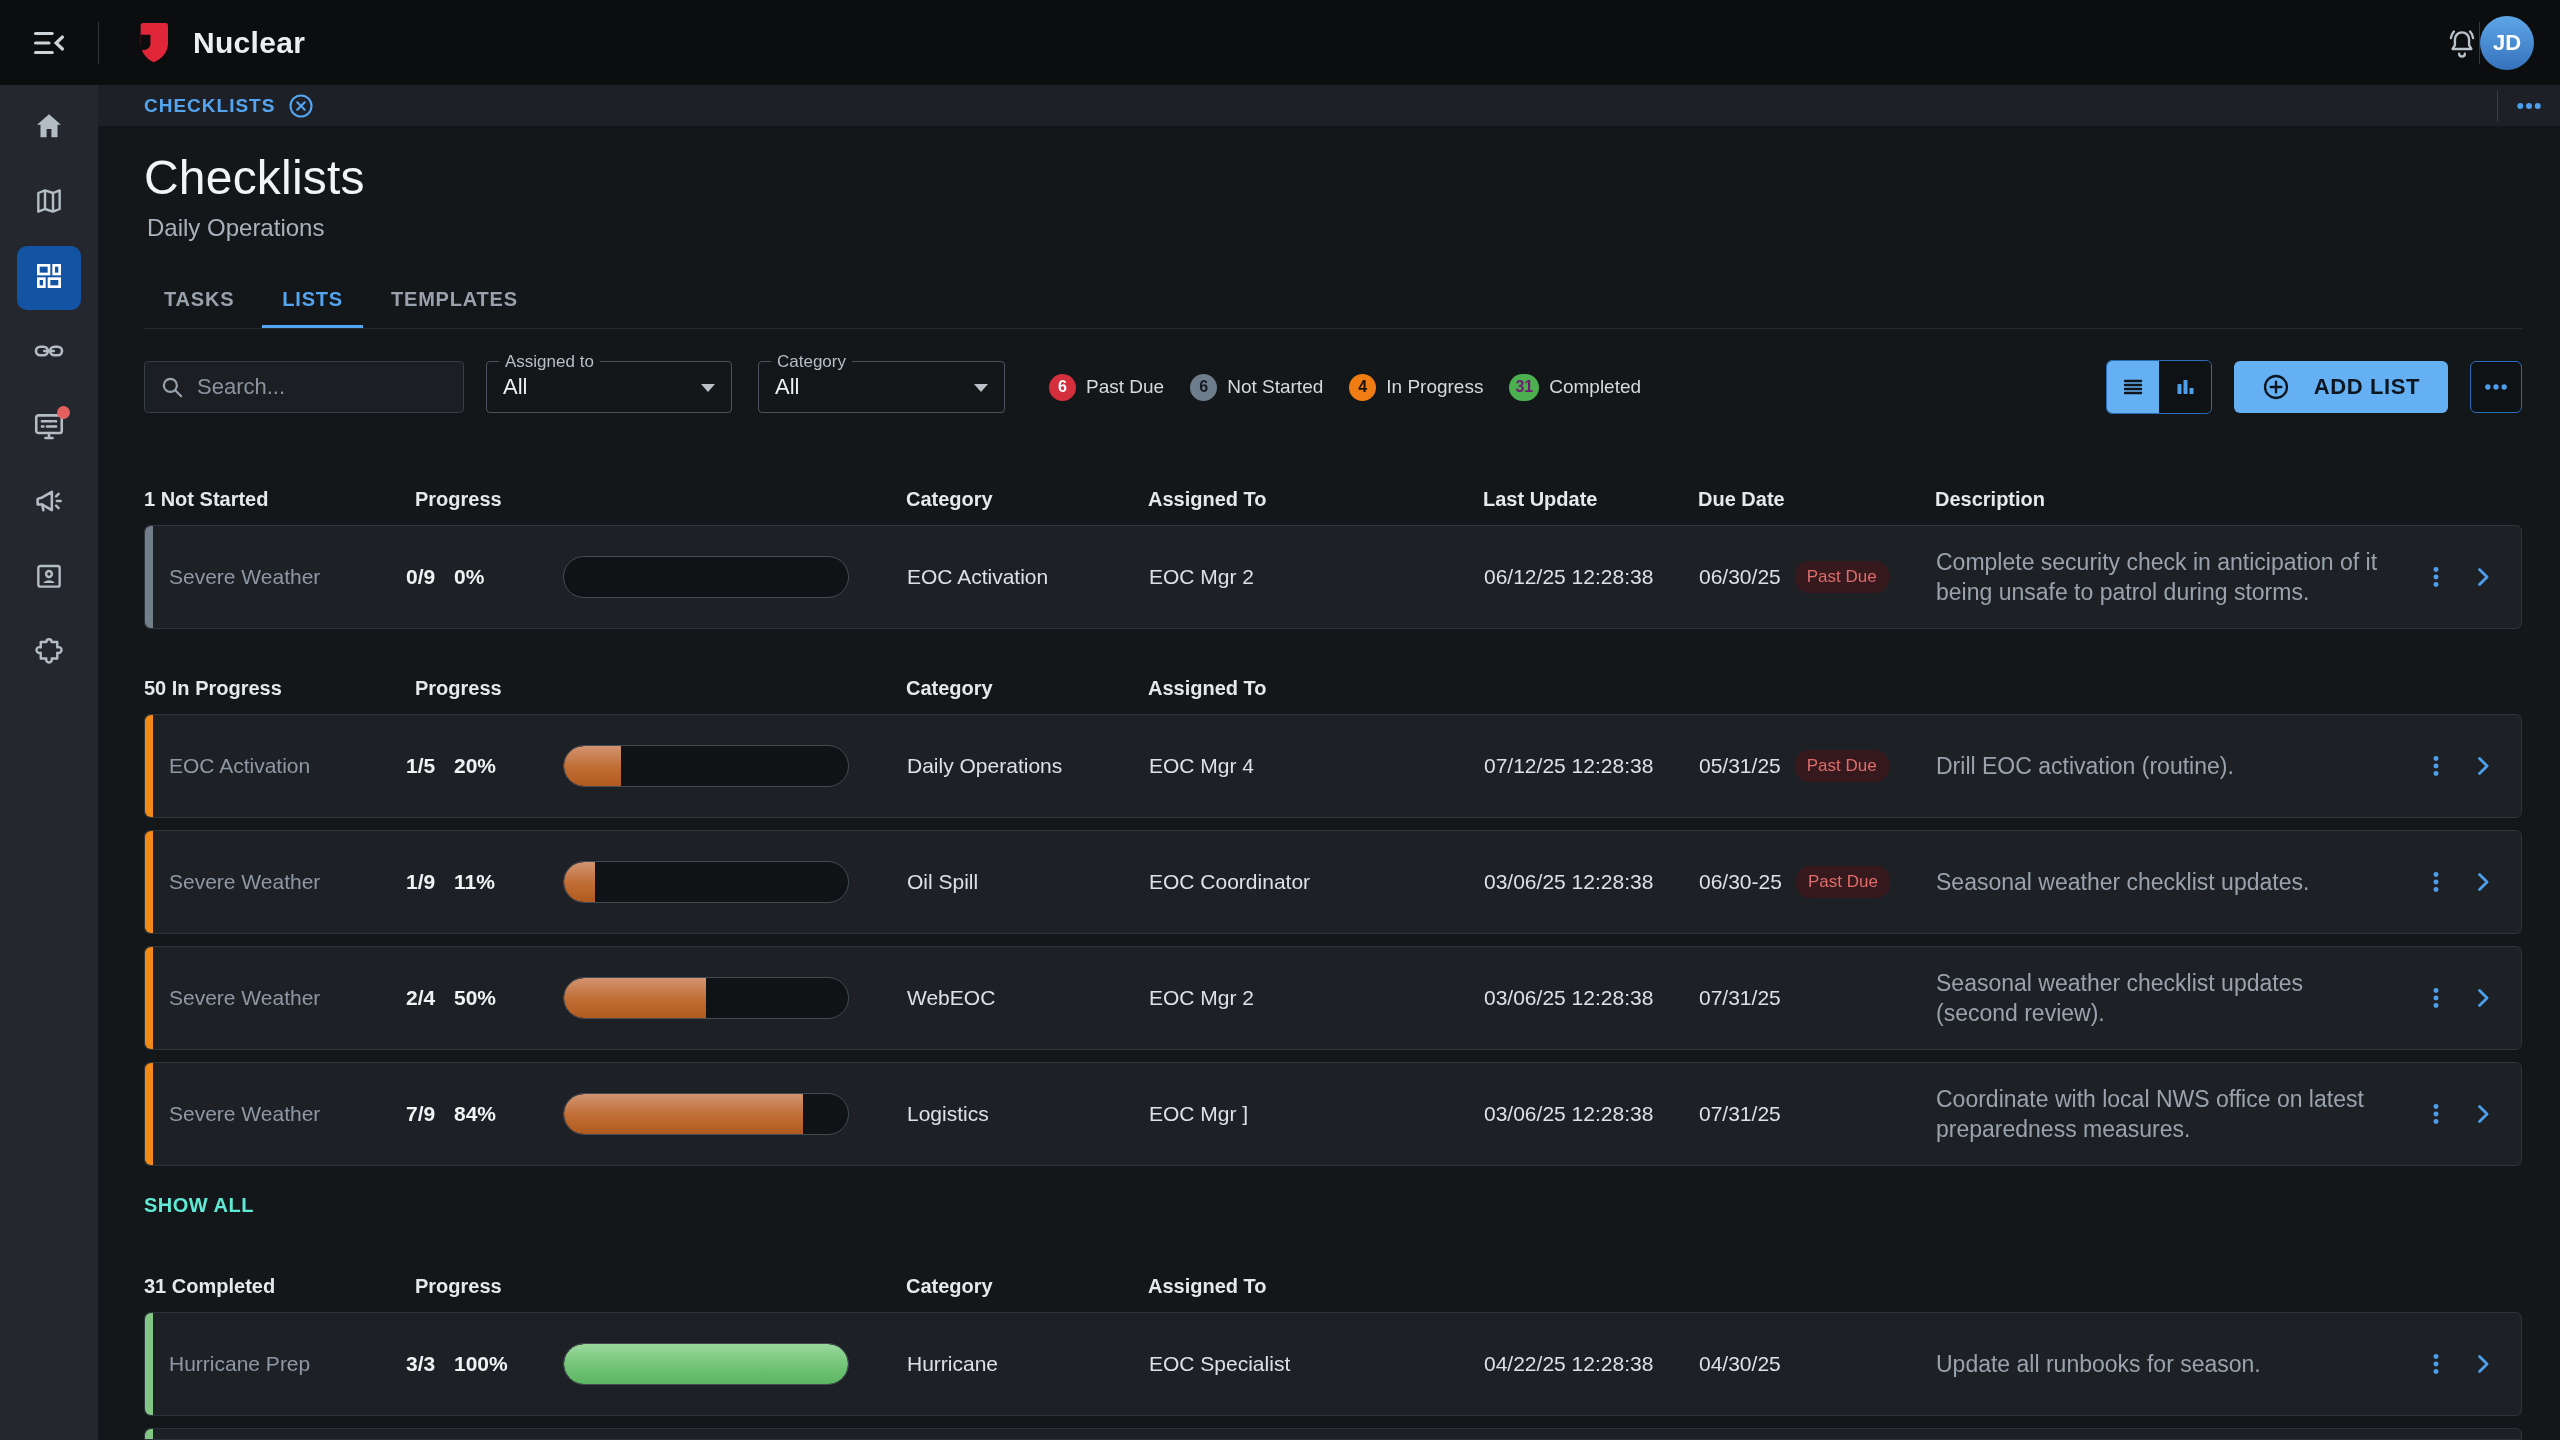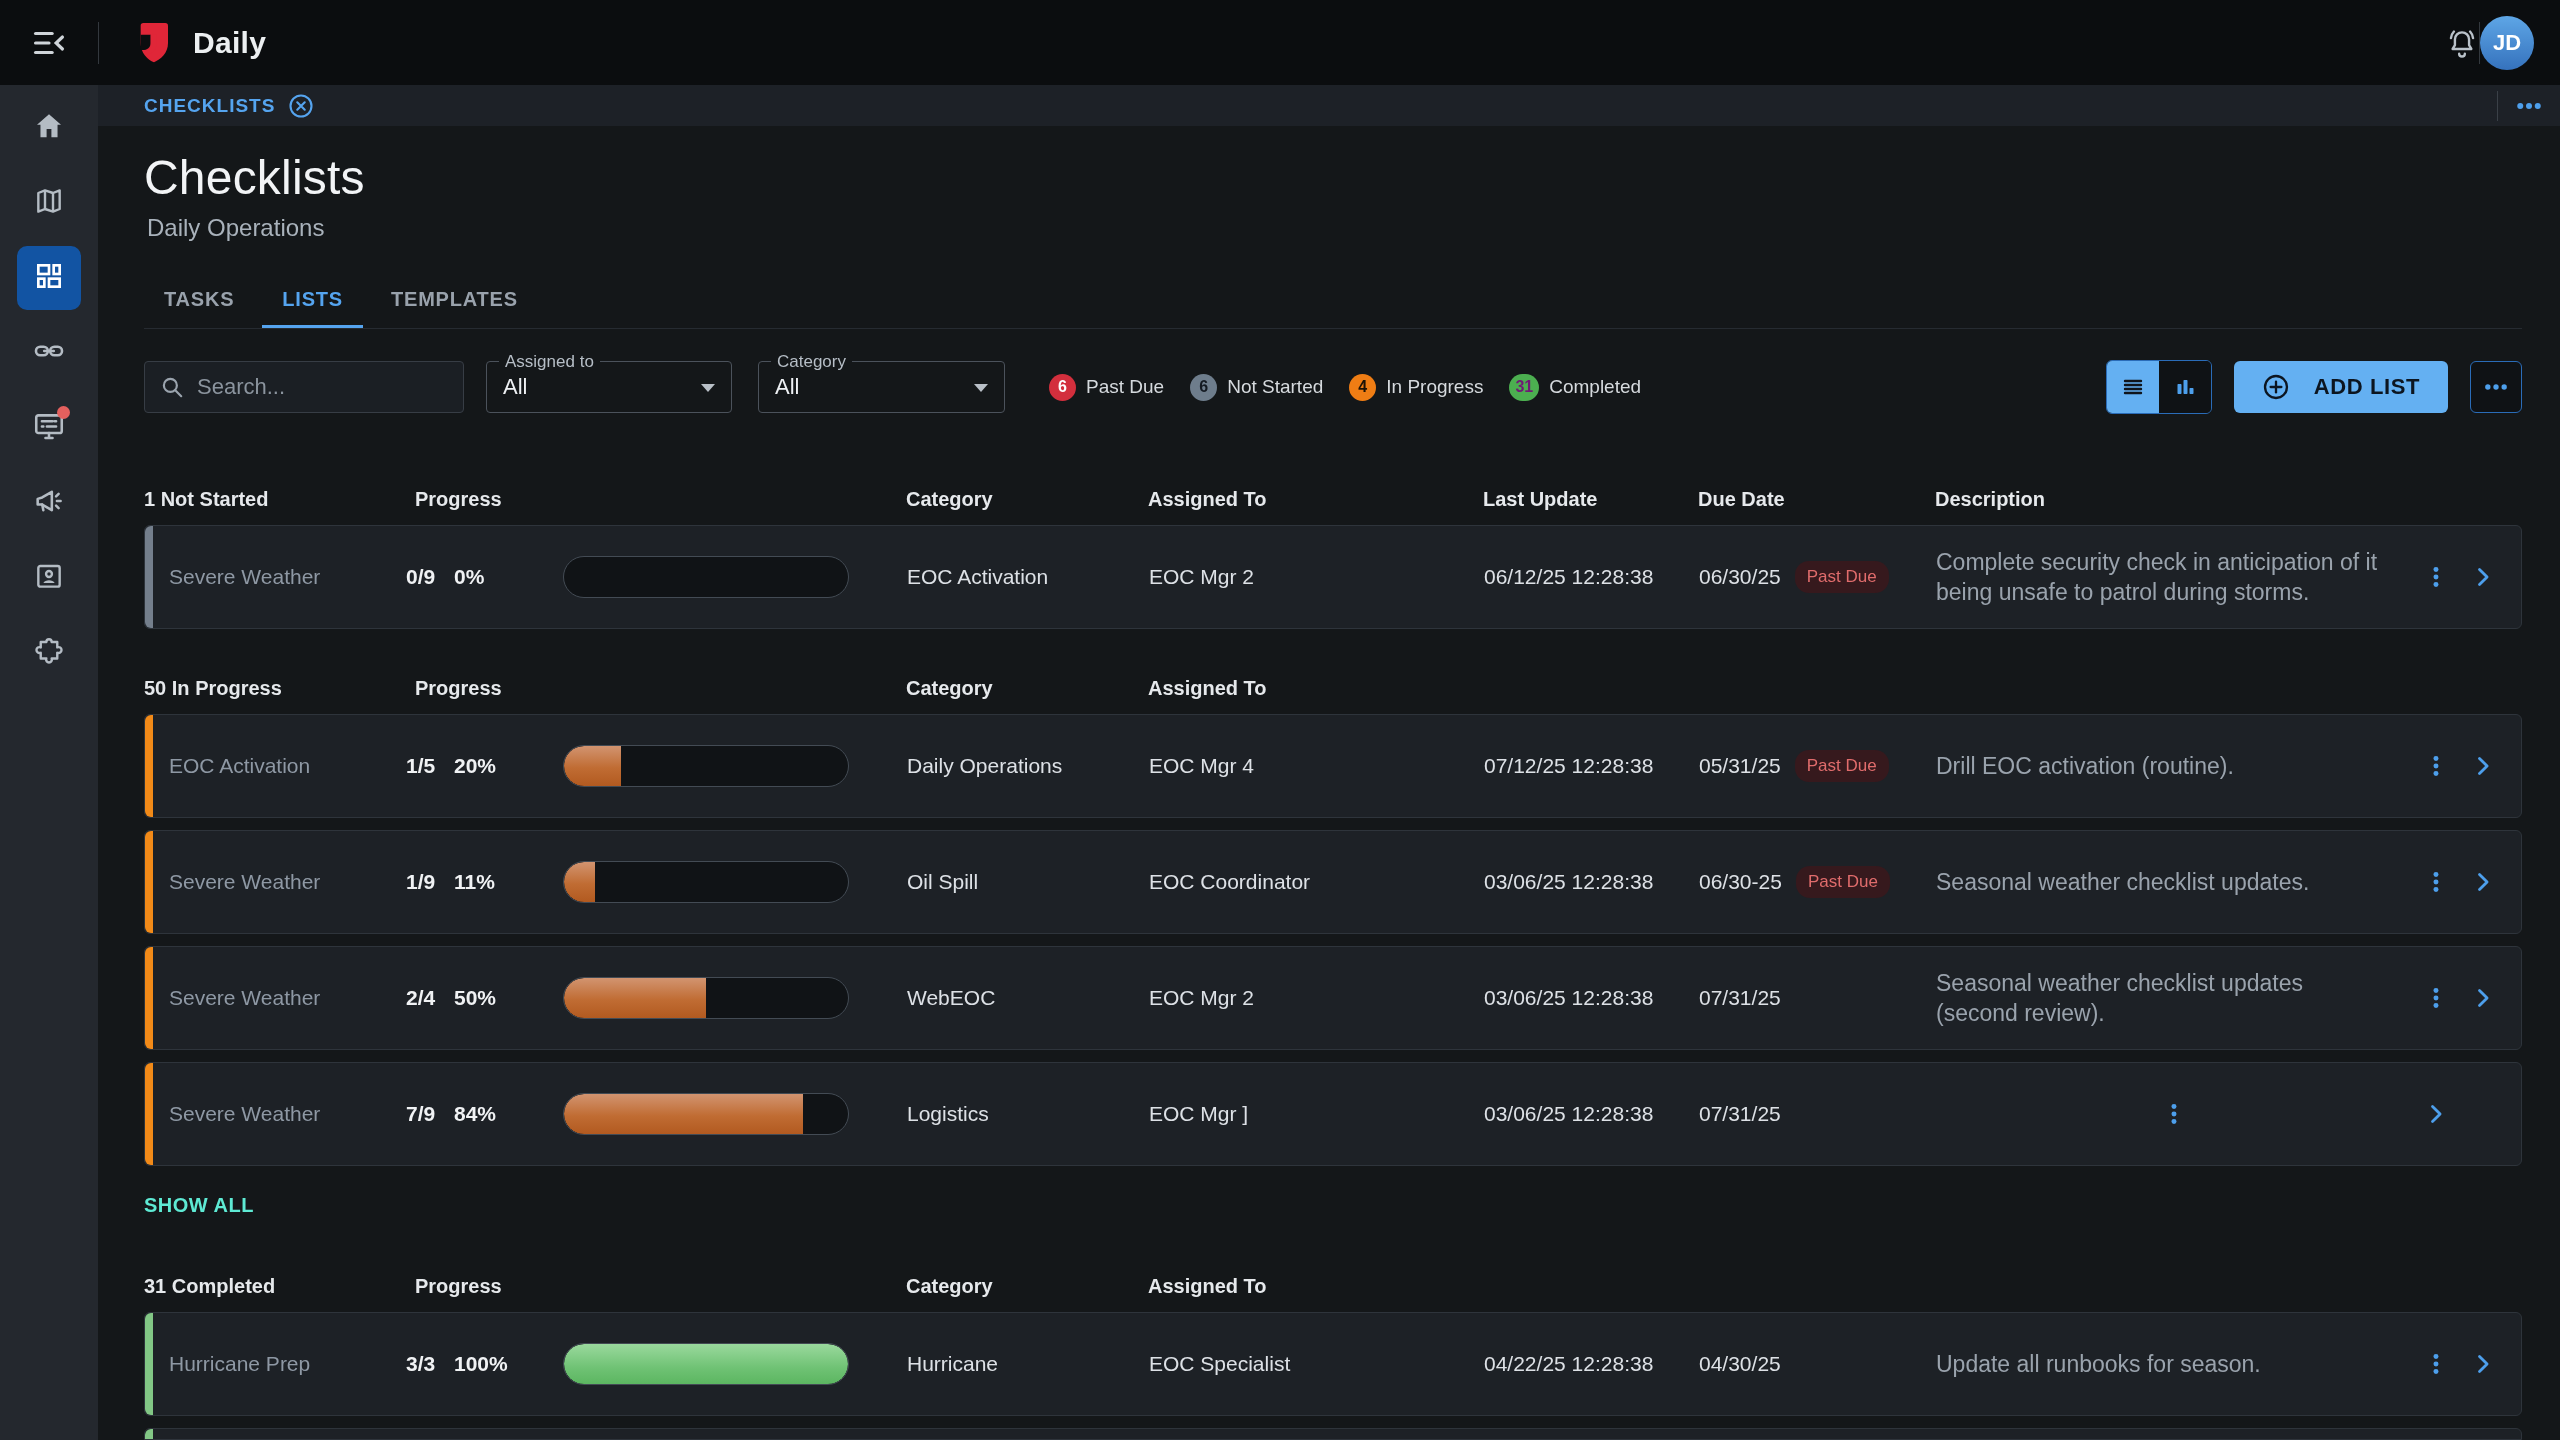--- a/index.html
+++ b/index.html
@@ -112,21 +112,21 @@
     </div>
     <div class="tb-divider"></div>
     <div class="logo-wrap">
       <span style="display:flex;">
         <svg width="40" height="44" viewBox="0 0 24 26">
           <path d="M5 1 h13.2 a1.6 1.6 0 0 1 1.6 1.6 v10.4 c0 6.2-4.6 9.9-8.4 11.6 C7.6 23 3.4 19.2 3.4 13 V2.6 A1.6 1.6 0 0 1 5 1 Z" fill="#e02638"></path>
           <path d="M3.4 8 h6 v5 c0 3.2-2.6 4.6-6 4.2 Z" fill="#0b0d0f"></path>
           <path d="M9.4 8 h3.4 v5.6 c0 4.6-3.4 6.6-7.2 6.2 l-0.4-2.4 c2.8 0.2 4.2-1 4.2-3.8 Z" fill="#e02638"></path>
         </svg>
       </span>
-      <span class="app-name">Daily</span>
+      <span class="app-name">Nuclear</span>
     </div>
     <div class="topbar-right">
       <button class="icon-btn">
         <svg width="34" height="34" viewBox="0 0 24 24" fill="none" stroke="#b9c1c9" stroke-width="1.7" stroke-linecap="round" stroke-linejoin="round">
           <path d="M12 4.5a5 5 0 0 1 5 5v4l1.6 2.7H5.4L7 13.5v-4a5 5 0 0 1 5-5z"></path>
           <path d="M10 19.5a2 2 0 0 0 4 0"></path>
           <path d="M4.2 8.5a8 8 0 0 1 2.1-4.6"></path>
             <path d="M19.8 8.5a8 8 0 0 0-2.1-4.6"></path>
         </svg>
       </button>
@@ -471,20 +471,21 @@
                 <div class="bar">
                   <div class="bar-fill in-progress" style="width: 84%;"></div>
                 </div>
               </div>
               <span class="cell-text">Logistics</span>
               <span class="cell-text">EOC Mgr ]</span>
               <span class="cell-text">03/06/25 12:28:38</span>
               <div class="due-wrap">
                 <span class="cell-text">07/31/25</span>
               </div>
+              <div class="cell-desc">Coordinate with local NWS office on latest preparedness measures.</div>
               <button class="icon-btn">
                 <svg width="26" height="26" viewBox="0 0 24 24" fill="#4d9fec">
                   <circle cx="12" cy="5" r="2.3"></circle>
                   <circle cx="12" cy="12" r="2.3"></circle>
                   <circle cx="12" cy="19" r="2.3"></circle>
                 </svg>
               </button>
               <button class="icon-btn">
                 <svg width="28" height="28" viewBox="0 0 24 24" fill="none" stroke="#4d9fec" stroke-width="2.4" stroke-linecap="round" stroke-linejoin="round">
                   <path d="M9 5.5 15.5 12 9 18.5"></path>

